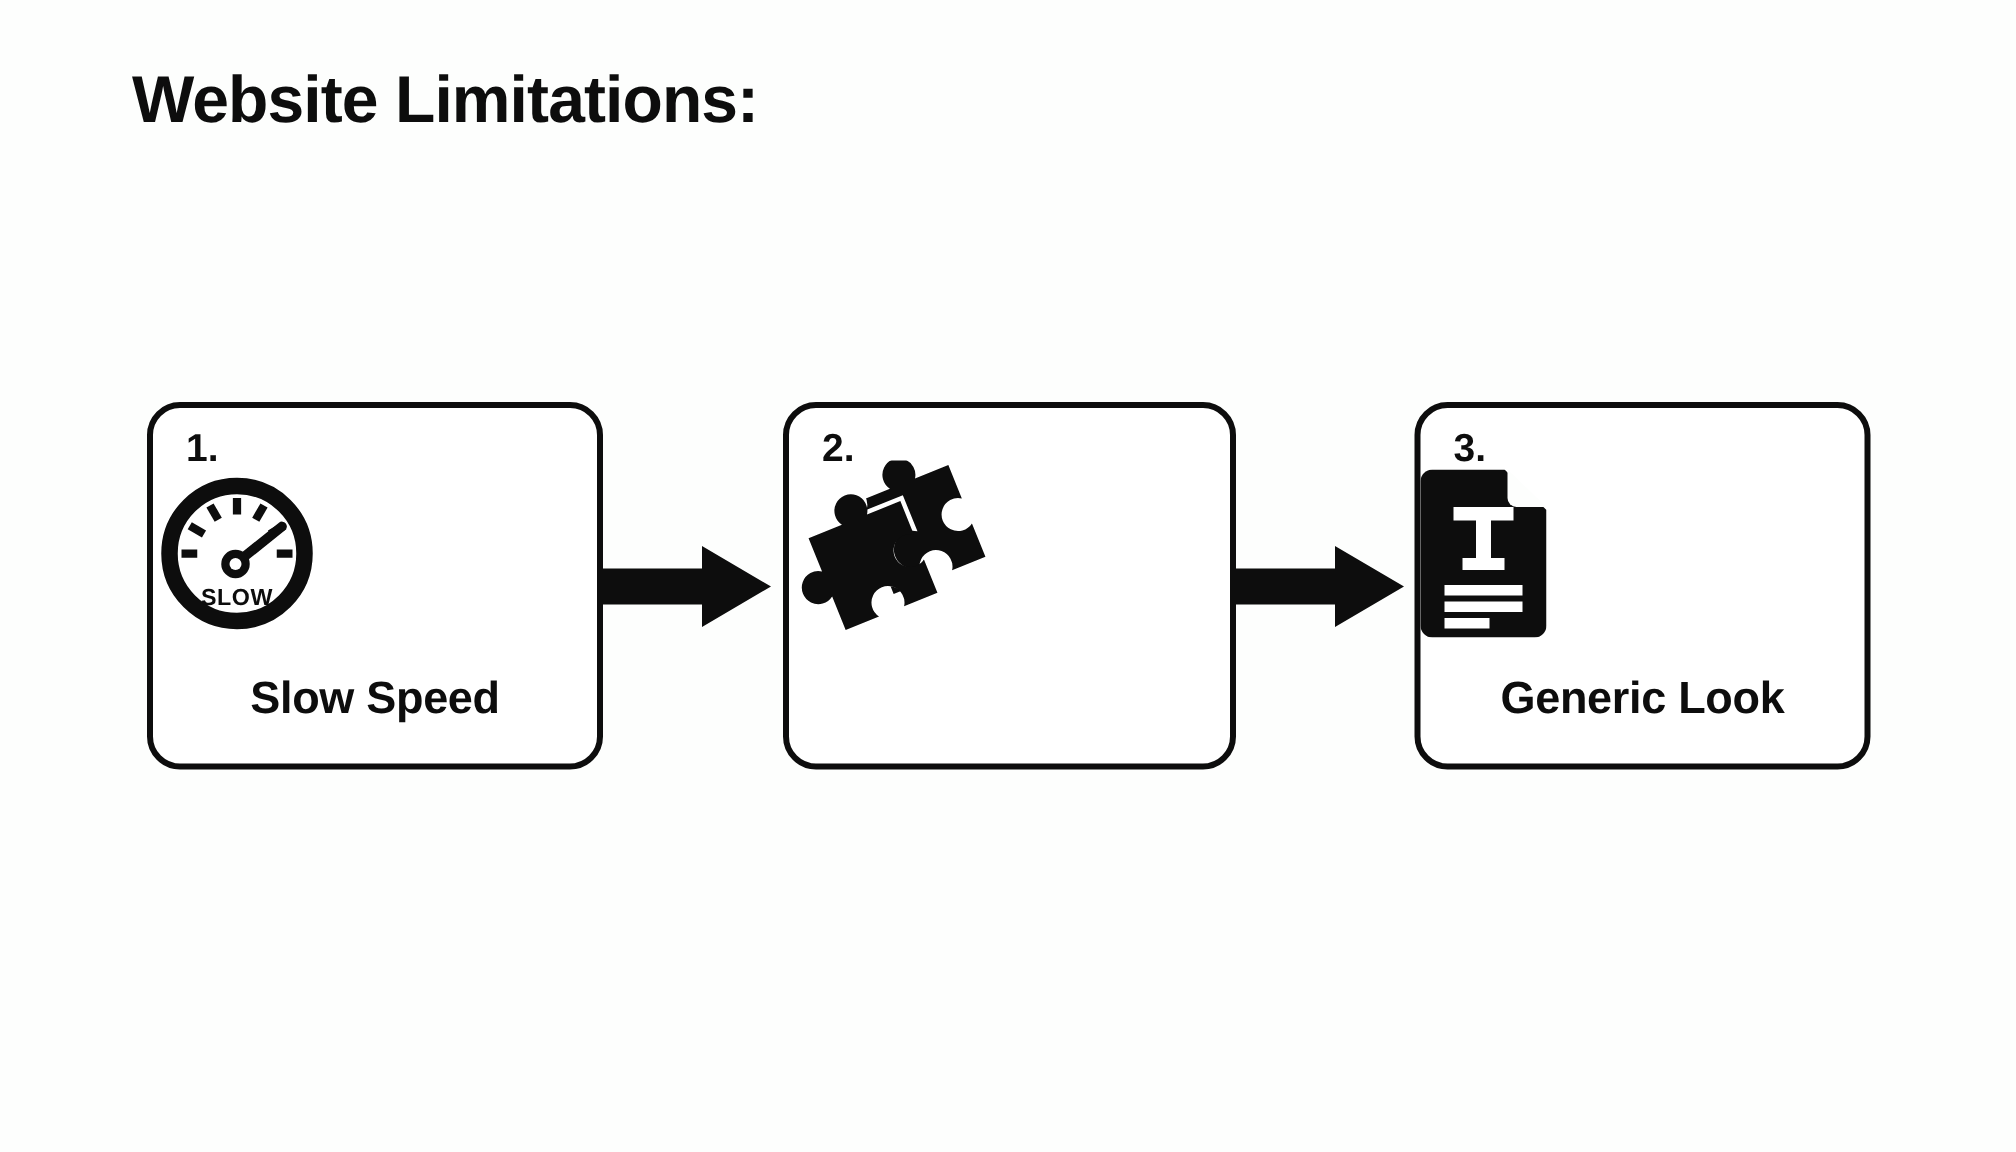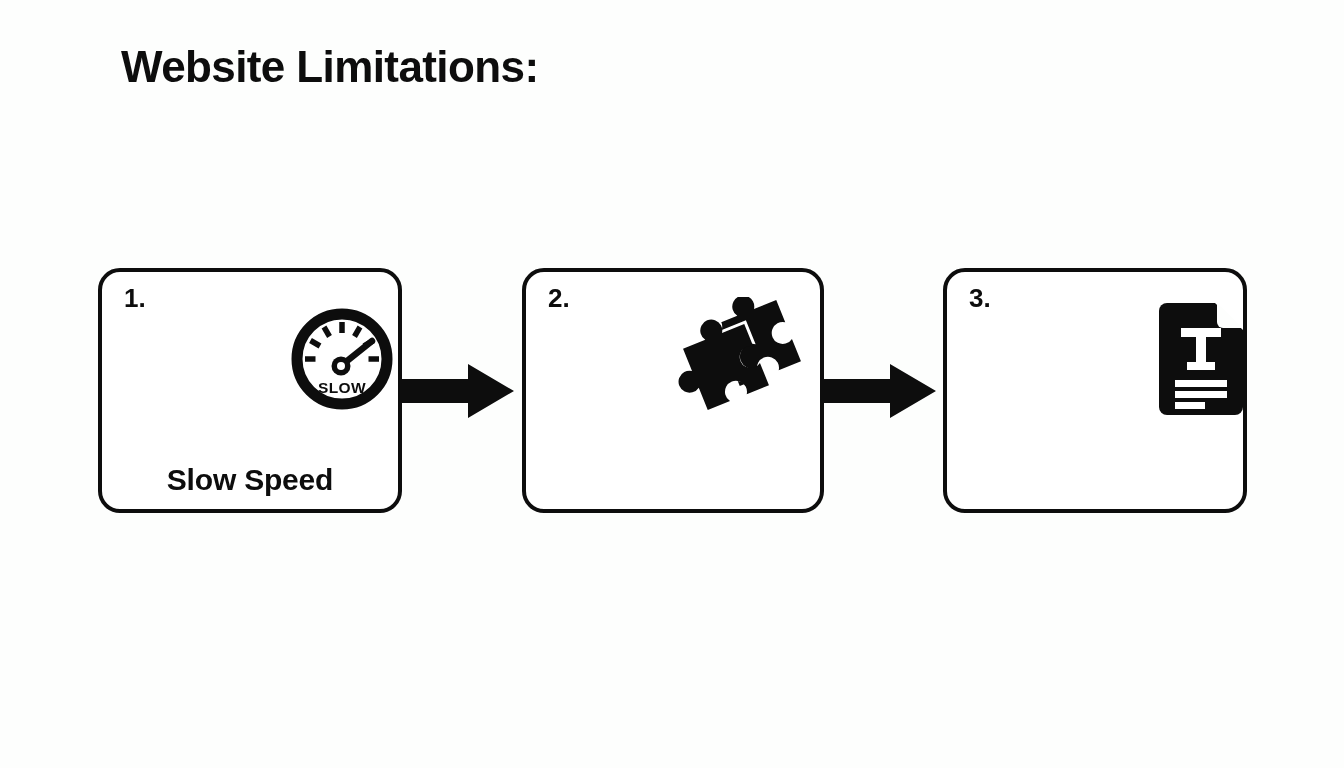--- a/index.html
+++ b/index.html
@@ -24,21 +24,20 @@
     width: 1344px;
     height: 768px;
   }
 
   
   .title-block {
     position: absolute;
     left: 88px;
     top: 42px;
     width: 700px;
-    margin-left: 33px;
   }
 
   .title-line {
     font-size: 44px;
     font-weight: 700;
     letter-spacing: -0.6px;
     line-height: 50px;
     color: #0d0d0d;
     white-space: nowrap;
   }
@@ -72,39 +71,38 @@
     font-size: 26px;
     font-weight: 700;
     line-height: 1;
     color: #0d0d0d;
   }
 
   .card-icon {
     position: absolute;
     left: 0;
     right: 0;
-    top: 24px;
+    top: 34px;
     height: 125px;
     display: flex;
     align-items: center;
-    justify-content: flex-end;
+    justify-content: flex-start;
   }
 
   .card-label {
     position: absolute;
     left: 0;
     right: 0;
     top: 177px;
     text-align: center;
     font-size: 30px;
     font-weight: 700;
     letter-spacing: -0.2px;
     color: #0d0d0d;
     white-space: nowrap;
-    margin-top: 14px;
   }
 
   
   .arrow {
     position: absolute;
     top: 96px;
     width: 112px;
     height: 54px;
   }
   .arrow-1 { left: 304px; }
@@ -250,16 +248,17 @@
           </g>
 
           <g fill="#ffffff">
             <rect x="16" y="77" width="52" height="7"></rect>
             <rect x="16" y="88" width="52" height="7"></rect>
             <rect x="16" y="99" width="30" height="7"></rect>
           </g>
         </svg>
       </div>
 
+      <div class="card-label">Generic Look</div>
     </div>
 
   </div>
 </div>
 
 </body></html>

